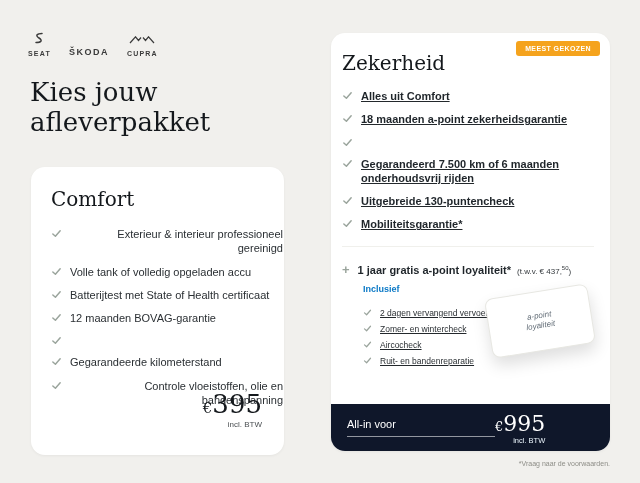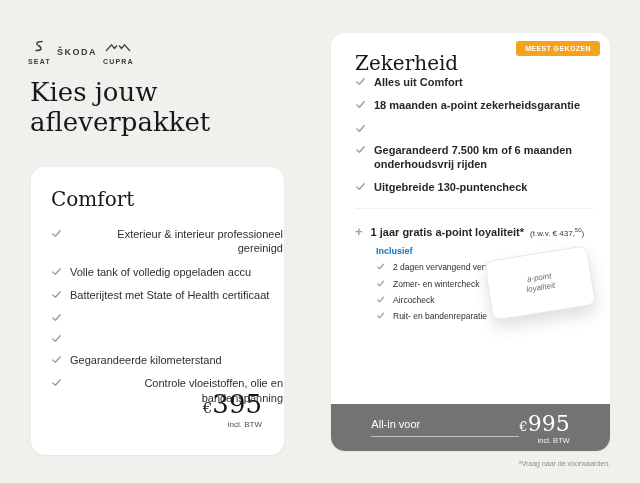--- a/index.html
+++ b/index.html
@@ -7,22 +7,22 @@
   body {
     position:relative;
     background:#f1f0ed;
     font-family:"Liberation Sans", sans-serif;
     color:#23282c;
     overflow:hidden;
   }
 
   
   .brand-bar {
-    position:absolute; left:28px; top:38px;
-    display:flex; align-items:center; gap:6px;
+    position:absolute; left:28px; top:30px;
+    display:flex; align-items:flex-end; gap:18px;
   }
   .brand { display:flex; flex-direction:column; align-items:center; gap:2px; color:#3b3b3b; }
   .brand-label { font-size:7px; font-weight:bold; letter-spacing:1.2px; color:#3b3b3b; }
   .skoda-label { font-size:9px; font-weight:bold; letter-spacing:1.5px; }
 
   
   .page-heading {
     position:absolute; left:30px; top:78px; width:225px;
     font-family:"DejaVu Serif", serif;
     font-size:26px; line-height:1.15; font-weight:500; color:#14181c;
@@ -50,28 +50,28 @@
   .comfort-body { padding:20px 20px 0 20px; }
   .comfort-body .checklist { margin-top:16px; width:232px;text-align:right; }
 
   .price-block { position:absolute; right:22px; bottom:26px; text-align:right; }
   .price-line { font-family:"DejaVu Serif", serif; color:#14181c; }
   .price-cur { font-size:15px; }
   .price-amt { font-size:26px; }
   .price-note { font-size:8px; color:#4a4f52; margin-top:1px; }
 
   
-  .zeker-body { padding:18px 16px 0 24px; }
+  .zeker-body { padding:18px 16px 0 11px; }
   .badge {
     position:absolute; top:8px; right:10px;
     background:#f5a31d; color:#fff;
     font-size:7px; font-weight:bold; letter-spacing:0.4px;
     padding:4px 9px; border-radius:3px;
   }
-  .zeker-body .checklist { width:238px; }
+  .zeker-body .checklist { margin-top:14px; width:238px;text-decoration:underline; }
 
   .bonus {
     position:relative;
     margin-top:14px; padding-top:16px;
     border-top:1px solid #f0f0ec;
   }
   .bonus-head { display:flex; gap:8px; align-items:baseline; }
   .plus-glyph { font-size:13px; color:#9aa49c; font-weight:bold; line-height:1; }
   .bonus-title { font-size:11px; font-weight:bold; color:#1f252a; }
   .bonus-value { font-size:8px; color:#33383c; margin-left:3px; font-weight:normal; }
@@ -86,22 +86,22 @@
     width:104px; height:60px;
     background:#fff; border:1px solid #e7e7e2; border-radius:8px;
     transform:rotate(-9deg);
     box-shadow:0 8px 16px rgba(0,0,0,0.13);
     display:flex; flex-direction:column; align-items:center; justify-content:center;
   }
   .loyalty-text { font-size:8px; color:#66707a; line-height:1.25; text-align:center; font-style:italic; }
 
   .zeker-footer {
     position:absolute; left:0; right:0; bottom:0; height:47px;
-    background:#737373; border-radius:0 0 14px 14px;
-    display:flex; justify-content:center; align-items:center;
+    background:#0f172a; border-radius:0 0 14px 14px;
+    display:flex; justify-content:flex-start; align-items:center;
     padding:0 16px; color:#fff;
   }
   .footer-left { display:flex; flex-direction:column; }
   .footer-label { font-size:11px; font-weight:500; }
   .footer-rule { width:148px; height:1px; background:rgba(255,255,255,0.55); margin-top:6px; }
   .footer-price { text-align:right; }
   .footer-price .price-line { color:#fff; }
   .footer-cur { font-size:13px; font-family:"DejaVu Serif", serif; }
   .footer-amt { font-size:22px; font-family:"DejaVu Serif", serif; }
   .footer-note { font-size:7.5px; color:#eaf4fb; }
@@ -157,20 +157,21 @@
       <li class="check-item comfort-item">
         <svg width="11" height="11" viewBox="0 0 12 12">
             <path d="M2 6.5 L4.8 9 L10 3" fill="none" stroke="#9aa49c" stroke-width="1.6" stroke-linecap="round" stroke-linejoin="round"></path>
           </svg>
         <span>Batterijtest met State of Health certificaat</span>
       </li>
       <li class="check-item comfort-item">
         <svg width="11" height="11" viewBox="0 0 12 12">
             <path d="M2 6.5 L4.8 9 L10 3" fill="none" stroke="#9aa49c" stroke-width="1.6" stroke-linecap="round" stroke-linejoin="round"></path>
           </svg>
+        <span>12 maanden BOVAG-garantie</span>
       </li>
       <li class="check-item comfort-item">
         <svg width="11" height="11" viewBox="0 0 12 12">
             <path d="M2 6.5 L4.8 9 L10 3" fill="none" stroke="#9aa49c" stroke-width="1.6" stroke-linecap="round" stroke-linejoin="round"></path>
           </svg>
       </li>
       <li class="check-item comfort-item">
         <svg width="11" height="11" viewBox="0 0 12 12">
             <path d="M2 6.5 L4.8 9 L10 3" fill="none" stroke="#9aa49c" stroke-width="1.6" stroke-linecap="round" stroke-linejoin="round"></path>
           </svg>
@@ -218,20 +219,26 @@
         <svg width="11" height="11" viewBox="0 0 12 12">
             <path d="M2 6.5 L4.8 9 L10 3" fill="none" stroke="#9aa49c" stroke-width="1.6" stroke-linecap="round" stroke-linejoin="round"></path>
           </svg>
         <span>Gegarandeerd 7.500 km of 6 maanden onderhoudsvrij rijden</span>
       </li>
       <li class="check-item zeker-item">
         <svg width="11" height="11" viewBox="0 0 12 12">
             <path d="M2 6.5 L4.8 9 L10 3" fill="none" stroke="#9aa49c" stroke-width="1.6" stroke-linecap="round" stroke-linejoin="round"></path>
           </svg>
         <span>Uitgebreide 130-puntencheck</span>
+      </li>
+      <li class="check-item zeker-item">
+        <svg width="11" height="11" viewBox="0 0 12 12">
+            <path d="M2 6.5 L4.8 9 L10 3" fill="none" stroke="#9aa49c" stroke-width="1.6" stroke-linecap="round" stroke-linejoin="round"></path>
+          </svg>
+        <span>Mobiliteitsgarantie*</span>
       </li>
     </ul>
 
     <div class="bonus">
       <div class="bonus-head">
         <span class="plus-glyph">+</span>
         <span class="bonus-title">
           <span>1 jaar gratis a-point loyaliteit*</span>
           <span class="bonus-value"><span>(t.w.v. € 437,</span><sup>50</sup><span>)</span></span>
         </span>

